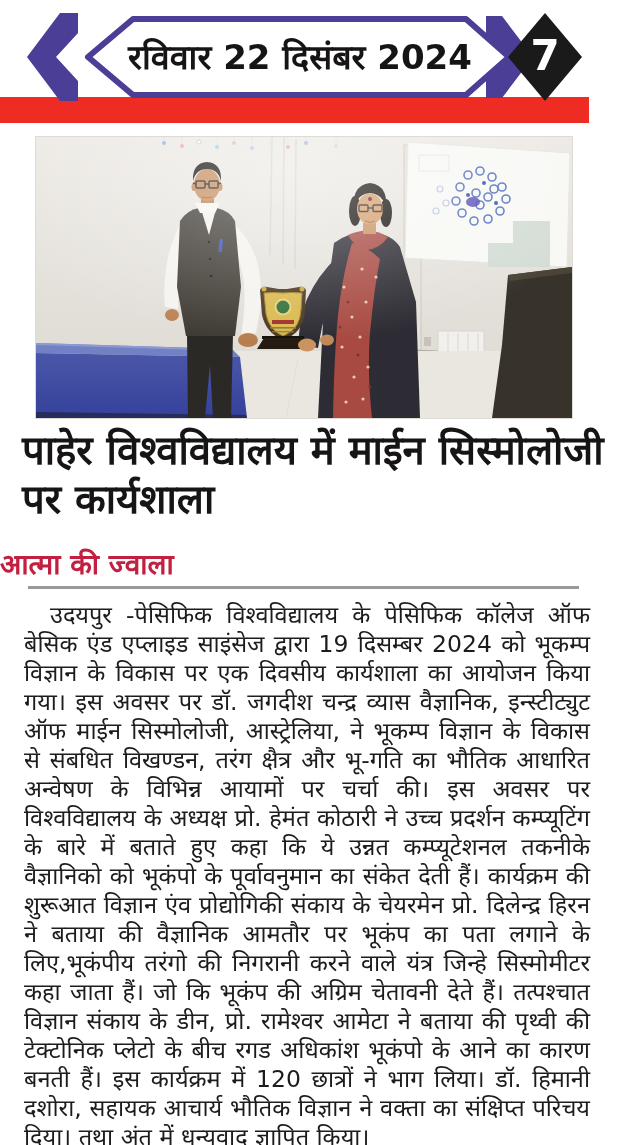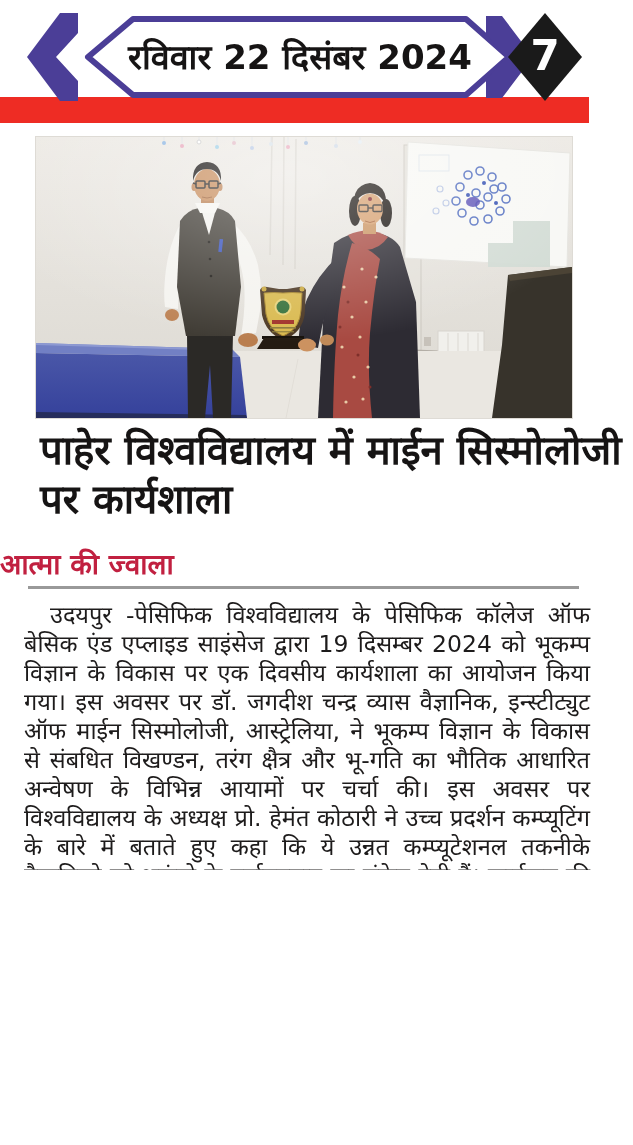--- a/index.html
+++ b/index.html
@@ -1,18 +1,18 @@
 <!DOCTYPE html>
 <html style="--banner-purple: #4b3e97; --bar-red: #ee2c24; --kicker-red: #c12040; --diamond-black: #1a1a1a; --headline-black: #161414;"><head>
 <meta charset="utf-8">
 <style>
   * { margin:0; padding:0; box-sizing:border-box; }
   html,body { background:#ffffff; }
   .page {
-    position:relative; width:633px; height:870px;
+    position:relative; width:633px; height:1145px;
     background:#fff; overflow:hidden;
     font-family:"DejaVu Sans", sans-serif;
     border-radius:15px;
   }
   
   .masthead { position:absolute; left:0; top:0; width:633px; height:132px; }
   .red-bar { position:absolute; left:0; top:97px; width:589px; height:26px;
              background:var(--bar-red,#ee2c24); }
   .banner-svg { position:absolute; left:0; top:0; width:633px; height:130px; }
   .purple-shape { fill:var(--banner-purple,#4b3e97); }
@@ -22,21 +22,21 @@
   .date-text { position:absolute; left:100px; top:33px; width:400px;
                text-align:center; font-size:34px; font-weight:bold;
                color:var(--headline-black,#161414); white-space:nowrap; }
   .page-num { position:absolute; left:523px; top:31px; width:44px;
               text-align:center; font-size:42px; font-weight:bold; color:#fff; }
   
   .photo { position:absolute; left:36px; top:137px; width:536px; height:281px;
            outline:1px solid #dedbd5; }
   .photo svg { display:block; width:536px; height:281px; }
   
-  .headline { position:absolute; left:40px; top:426px; width:590px;
+  .headline { position:absolute; left:22px; top:426px; width:590px;
               font-size:40px; line-height:49px; font-weight:bold;
               color:var(--headline-black,#161414); }
   .kicker { position:absolute; left:0; top:544px; width:612px;
             font-size:28px; font-weight:bold;
             color:var(--kicker-red,#c12040); }
   .rule { position:absolute; left:28px; top:586px; width:551px; height:3px;
           background:#999; border:none; }
   .body-text { position:absolute; left:24px; top:601px; width:566px;
                font-size:23.5px; line-height:29px; text-align:justify;
                text-indent:26px; color:#1d1b1b; }

